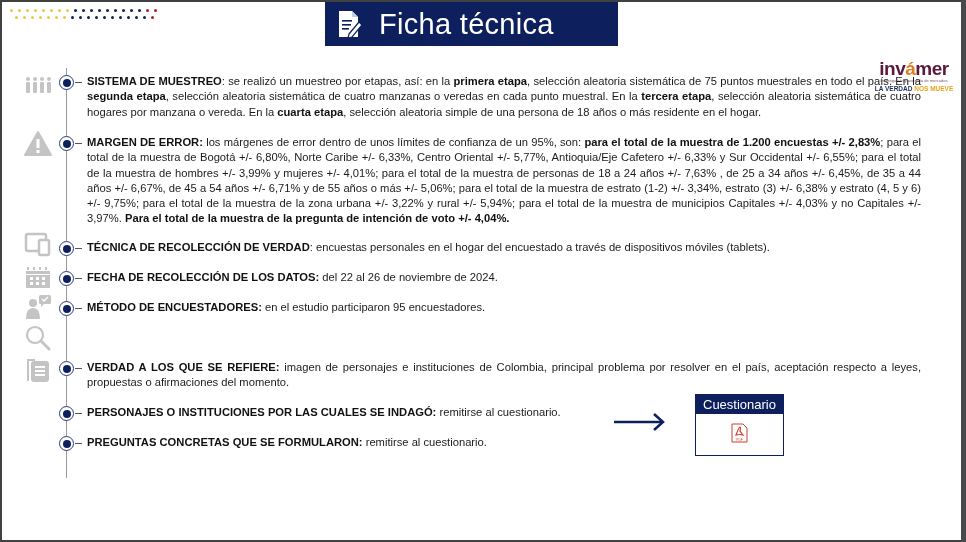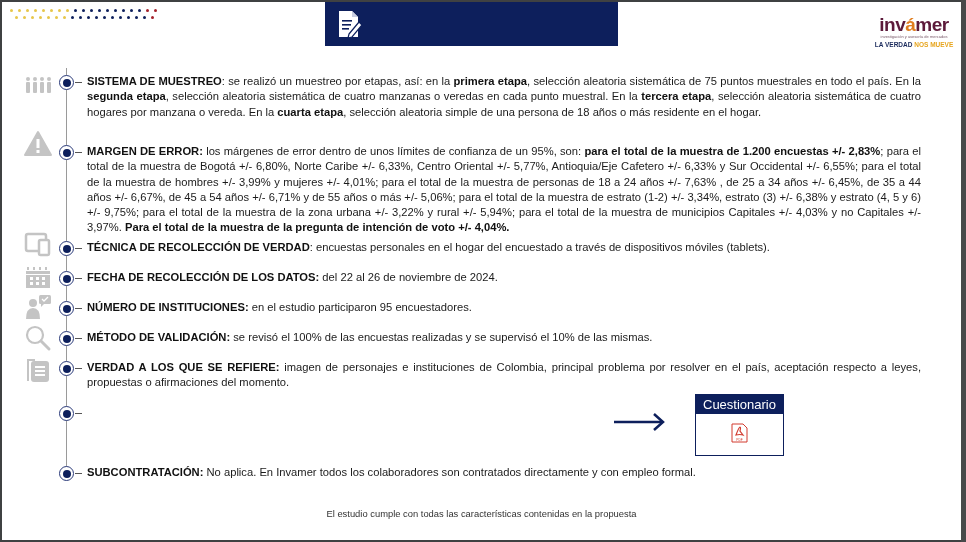--- a/index.html
+++ b/index.html
@@ -19,21 +19,21 @@
 
   
   .title-bar {
     position: absolute; left: 323px; top: 0; width: 293px; height: 44px;
     background: #0d1f5c; display: flex; align-items: center; padding-left: 12px;
   }
   .title-icon { width: 26px; height: 30px; margin-right: 16px; }
   .title-text { color: #fff; font-size: 29px; font-family: "Liberation Sans", sans-serif; letter-spacing: 0.3px; }
 
   .logo { position: absolute; left: 872px; top: 14px; width: 80px; text-align: center; }
-  .logo-main { font-size: 19px; font-weight: bold; color: #5c1a3a; letter-spacing: -0.5px; line-height: 18px; }
+  .logo-main { font-size: 19px; font-weight: bold; color: #5c1a3a; letter-spacing: -0.5px; line-height: 18px; margin-top: 44px; }
   .logo-main .accent { color: #e07d1e; }
   .logo-sub { font-size: 4px; color: #7a5a6a; line-height: 6px; }
   .logo-tag { font-size: 6.5px; font-weight: bold; color: #1a2a5c; line-height: 9px; }
   .logo-tag .hl { color: #e7a51e; }
 
   
   .timeline-line { position: absolute; left: 64px; top: 66px; width: 1px; height: 410px; background: #9a9a9a; }
   .item { position: absolute; left: 56px; width: 870px; display: flex; }
   .bullet {
     position: absolute; left: 1px; width: 15px; height: 15px; border-radius: 50%;
@@ -113,20 +113,21 @@
 
   <div class="title-bar">
     <svg class="title-icon" viewBox="0 0 26 30">
       <path d="M2 2 H15 L21 8 V28 H2 Z" fill="#fff"></path>
       <path d="M15 2 V8 H21" fill="#c8cde0"></path>
       <rect x="5" y="11" width="10" height="1.6" fill="#0d1f5c"></rect>
       <rect x="5" y="15" width="9" height="1.6" fill="#0d1f5c"></rect>
       <rect x="5" y="19" width="7" height="1.6" fill="#0d1f5c"></rect>
       <path d="M12 25 L22 13 L25 16 L15 28 L11 29 Z" fill="#fff" stroke="#0d1f5c" stroke-width="1.2"></path>
     </svg>
+    <span class="title-text">Ficha técnica</span>
   </div>
 
   <div class="logo">
     <div class="logo-main"><span>inv</span><span class="accent">á</span><span>mer</span></div>
     <div class="logo-sub">investigación y asesoría de mercados</div>
     <div class="logo-tag"><span>LA VERDAD </span><span class="hl">NOS MUEVE</span></div>
   </div>
 
   <div class="timeline-line"></div>
 
@@ -189,77 +190,72 @@
     <rect x="11" y="15" width="10" height="2" fill="#fff"></rect>
     <rect x="11" y="19" width="10" height="2" fill="#fff"></rect>
   </svg>
 
   <div class="item" style="top:72px">
     <div class="bullet" style="top:1px"></div>
     <div class="tick" style="top:8px"></div>
     <div class="text"><b>SISTEMA DE MUESTREO</b><span>: se realizó un muestreo por etapas, así: en la </span><b>primera etapa</b><span>, selección aleatoria sistemática de 75 puntos muestrales en todo el país. En la </span><b>segunda etapa</b><span>, selección aleatoria sistemática de cuatro manzanas o veredas en cada punto muestral. En la </span><b>tercera etapa</b><span>, selección aleatoria sistemática de cuatro hogares por manzana o vereda. En la </span><b>cuarta etapa</b><span>, selección aleatoria simple de una persona de 18 años o más residente en el hogar.</span></div>
   </div>
 
-  <div class="item" style="top:142px">
+  <div class="item" style="top:133px">
     <div class="bullet" style="top:1px"></div>
     <div class="tick" style="top:8px"></div>
     <div class="text"><b>MARGEN DE ERROR:</b><span> los márgenes de error dentro de unos límites de confianza de un 95%, son: </span><b>para el total de la muestra de 1.200 encuestas +/- 2,83%</b><span>; para el total de la muestra de Bogotá +/- 6,80%, Norte Caribe +/- 6,33%, Centro Oriental +/- 5,77%, Antioquia/Eje Cafetero +/- 6,33% y Sur Occidental +/- 6,55%; para el total de la muestra de hombres +/- 3,99% y mujeres +/- 4,01%; para el total de la muestra de personas de 18 a 24 años +/- 7,63% , de 25 a 34 años +/- 6,45%, de 35 a 44 años +/- 6,67%, de 45 a 54 años +/- 6,71% y de 55 años o más +/- 5,06%; para el total de la muestra de estrato (1-2) +/- 3,34%, estrato (3) +/- 6,38% y estrato (4, 5 y 6) +/- 9,75%; para el total de la muestra de la zona urbana +/- 3,22% y rural +/- 5,94%; para el total de la muestra de municipios Capitales +/- 4,03% y no Capitales +/- 3,97%. </span><b>Para el total de la muestra de la pregunta de intención de voto +/- 4,04%.</b></div>
   </div>
 
   <div class="item" style="top:238px">
     <div class="bullet" style="top:1px"></div>
     <div class="tick" style="top:8px"></div>
     <div class="text"><b>TÉCNICA DE RECOLECCIÓN DE VERDAD</b><span>: encuestas personales en el hogar del encuestado a través de dispositivos móviles (tablets).</span></div>
   </div>
 
   <div class="item" style="top:268px">
     <div class="bullet" style="top:1px"></div>
     <div class="tick" style="top:8px"></div>
     <div class="text"><b>FECHA DE RECOLECCIÓN DE LOS DATOS:</b><span> del 22 al 26 de noviembre de 2024.</span></div>
   </div>
 
   <div class="item" style="top:298px">
     <div class="bullet" style="top:1px"></div>
     <div class="tick" style="top:8px"></div>
-    <div class="text"><b>NÚMERO DE INSTITUCIONES:</b><span> en el estudio participaron 95 encuestadores.</span></div>
-  </div>
-
-  <div class="item" style="top:328px">
-    <div class="bullet" style="top:1px"></div>
-    <div class="tick" style="top:8px"></div>
-    <div class="text"><b>MÉTODO DE VALIDACIÓN:</b><span> se revisó el 100% de las encuestas realizadas y se supervisó el 10% de las mismas.</span></div>
-  </div>
+    <div class="text"><b>MÉTODO DE ENCUESTADORES:</b><span> en el estudio participaron 95 encuestadores.</span></div>
+  </div>
+
 
   <div class="item" style="top:358px">
     <div class="bullet" style="top:1px"></div>
     <div class="tick" style="top:8px"></div>
     <div class="text"><b>VERDAD A LOS QUE SE REFIERE:</b><span> imagen de personajes e instituciones de Colombia, principal problema por resolver en el país, aceptación respecto a leyes, propuestas o afirmaciones del momento.</span></div>
   </div>
 
   <div class="item" style="top:403px">
     <div class="bullet" style="top:1px"></div>
     <div class="tick" style="top:8px"></div>
-  </div>
-
-
-  <div class="item" style="top:463px">
-    <div class="bullet" style="top:1px"></div>
-    <div class="tick" style="top:8px"></div>
-    <div class="text"><b>SUBCONTRATACIÓN:</b><span> No aplica. En Invamer todos los colaboradores son contratados directamente y con empleo formal.</span></div>
-  </div>
+    <div class="text" style="width:520px"><b>PERSONAJES O INSTITUCIONES POR LAS CUALES SE INDAGÓ:</b><span> remitirse al cuestionario.</span></div>
+  </div>
+
+  <div class="item" style="top:433px">
+    <div class="bullet" style="top:1px"></div>
+    <div class="tick" style="top:8px"></div>
+    <div class="text" style="width:520px"><b>PREGUNTAS CONCRETAS QUE SE FORMULARON:</b><span> remitirse al cuestionario.</span></div>
+  </div>
+
 
   <svg class="arrow" viewBox="0 0 52 20">
     <line x1="0" y1="10" x2="48" y2="10" stroke="#0d1f5c" stroke-width="2.5"></line>
     <path d="M40 2 L49 10 L40 18" fill="none" stroke="#0d1f5c" stroke-width="2.5"></path>
   </svg>
 
   <div class="cuest-box">
     <div class="cuest-head">Cuestionario</div>
     <svg class="pdf-icon" viewBox="0 0 17 20">
       <path d="M1 1 H12 L16 5 V19 H1 Z" fill="#fff" stroke="#d23b2f" stroke-width="1"></path>
       <path d="M5 12 Q8 4 9 4 Q10 4 9 8 L12 12 Q9 11 5 12 Z" fill="none" stroke="#d23b2f" stroke-width="1.2"></path>
       <text x="8.5" y="17.5" font-size="3.2" text-anchor="middle" fill="#d23b2f" font-family="Liberation Sans, sans-serif">PDF</text>
     </svg>
   </div>
 
-  <div class="footer" style="top:506px">El estudio cumple con todas las características contenidas en la propuesta</div>
 </div>
 <div class="right-strip"></div>
 
 </body></html>

